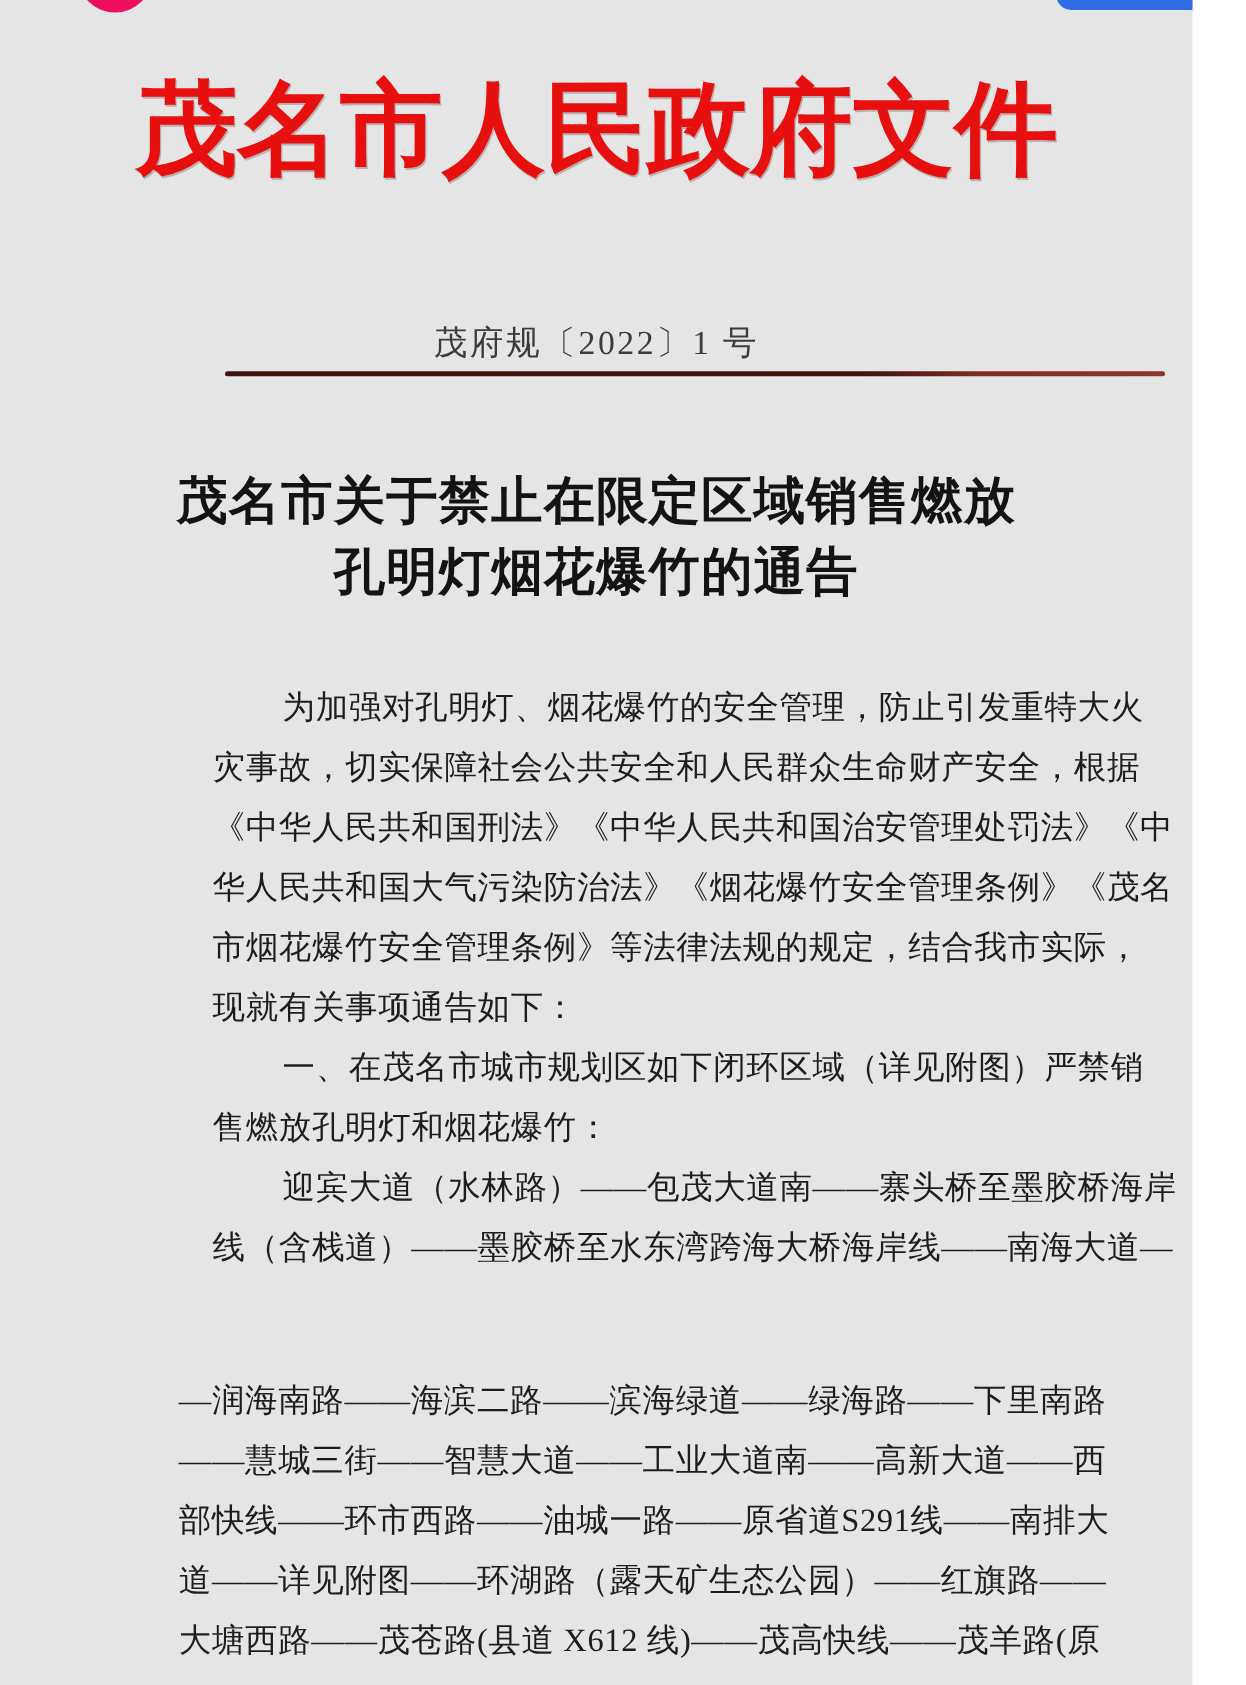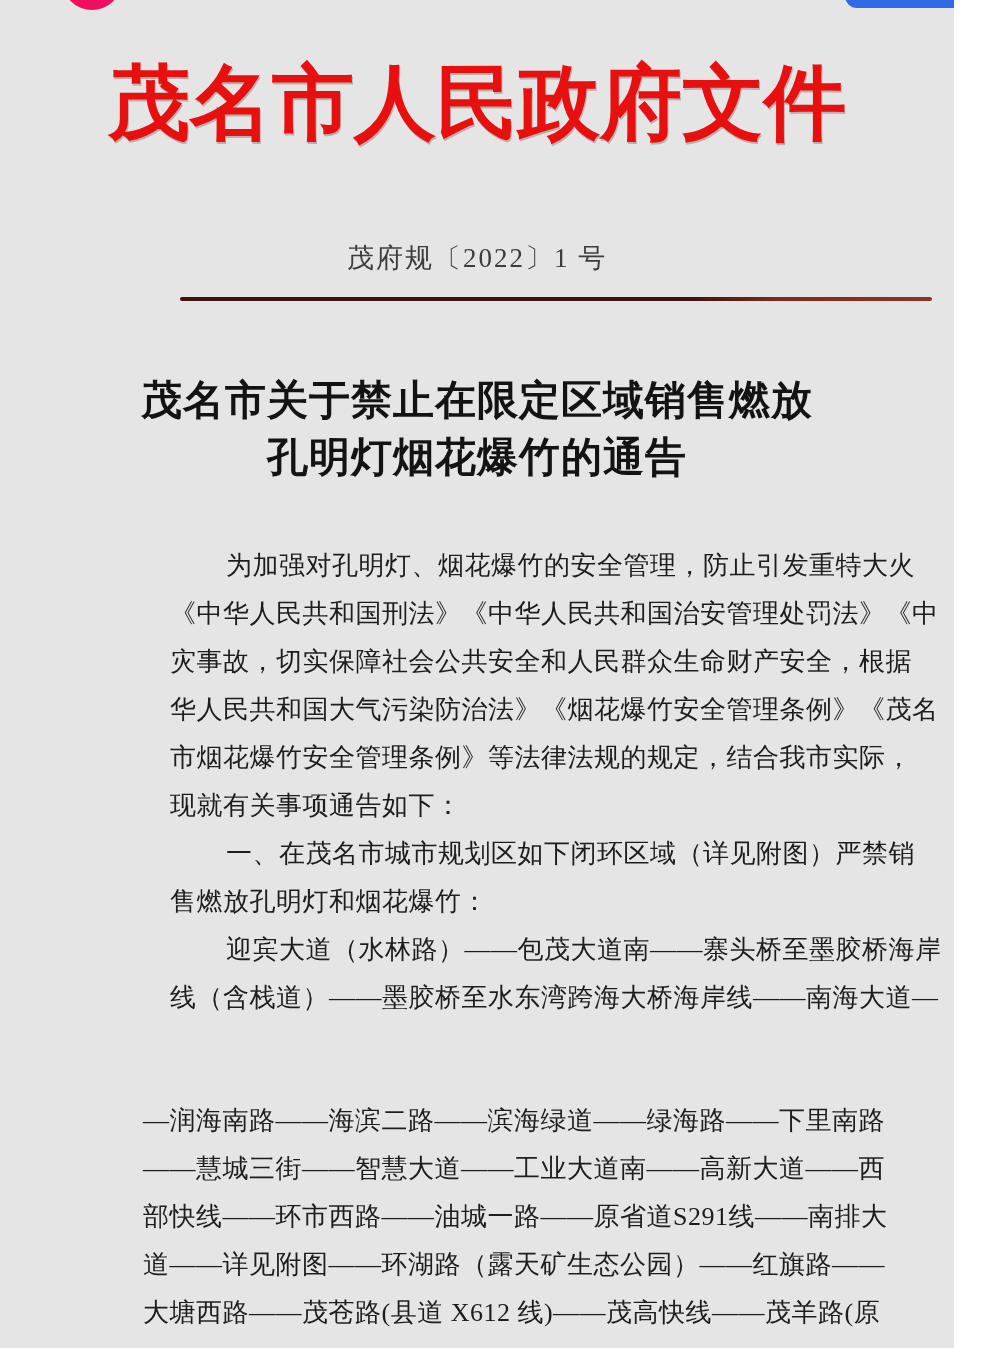--- a/index.html
+++ b/index.html
@@ -41,21 +41,21 @@
     text-align: center;
     font-size: 82px;
     font-weight: bold;
     letter-spacing: 0px;
     line-height: 120px;
     text-shadow: 1px 2px 0 rgba(60,20,20,0.25);
   }
   
   .doc-number {
     position: absolute;
-    top: 240px;
+    top: 256px;
     left: 0;
     width: 100%;
     text-align: center;
     font-size: 27px;
     color: #3c3c3c;
     letter-spacing: 2px;
   }
   
   .red-rule {
     position: absolute;
@@ -120,22 +120,22 @@
 
   <div class="red-rule"></div>
 
   <div class="notice-title">
     <div>茂名市关于禁止在限定区域销售燃放</div>
     <div>孔明灯烟花爆竹的通告</div>
   </div>
 
   <div class="body-block page1">
       <div class="body-line indent">为加强对孔明灯、烟花爆竹的安全管理，防止引发重特大火</div>
+      <div class="body-line">灾事故，切实保障社会公共安全和人民群众生命财产安全，根据</div>
       <div class="body-line">《中华人民共和国刑法》《中华人民共和国治安管理处罚法》《中</div>
-      <div class="body-line">灾事故，切实保障社会公共安全和人民群众生命财产安全，根据</div>
       <div class="body-line">华人民共和国大气污染防治法》《烟花爆竹安全管理条例》《茂名</div>
       <div class="body-line">市烟花爆竹安全管理条例》等法律法规的规定，结合我市实际，</div>
       <div class="body-line">现就有关事项通告如下：</div>
       <div class="body-line indent">一、在茂名市城市规划区如下闭环区域（详见附图）严禁销</div>
       <div class="body-line">售燃放孔明灯和烟花爆竹：</div>
       <div class="body-line indent">迎宾大道（水林路）——包茂大道南——寨头桥至墨胶桥海岸</div>
       <div class="body-line">线（含栈道）——墨胶桥至水东湾跨海大桥海岸线——南海大道—</div>
     </div>
 
   <div class="body-block page2">

